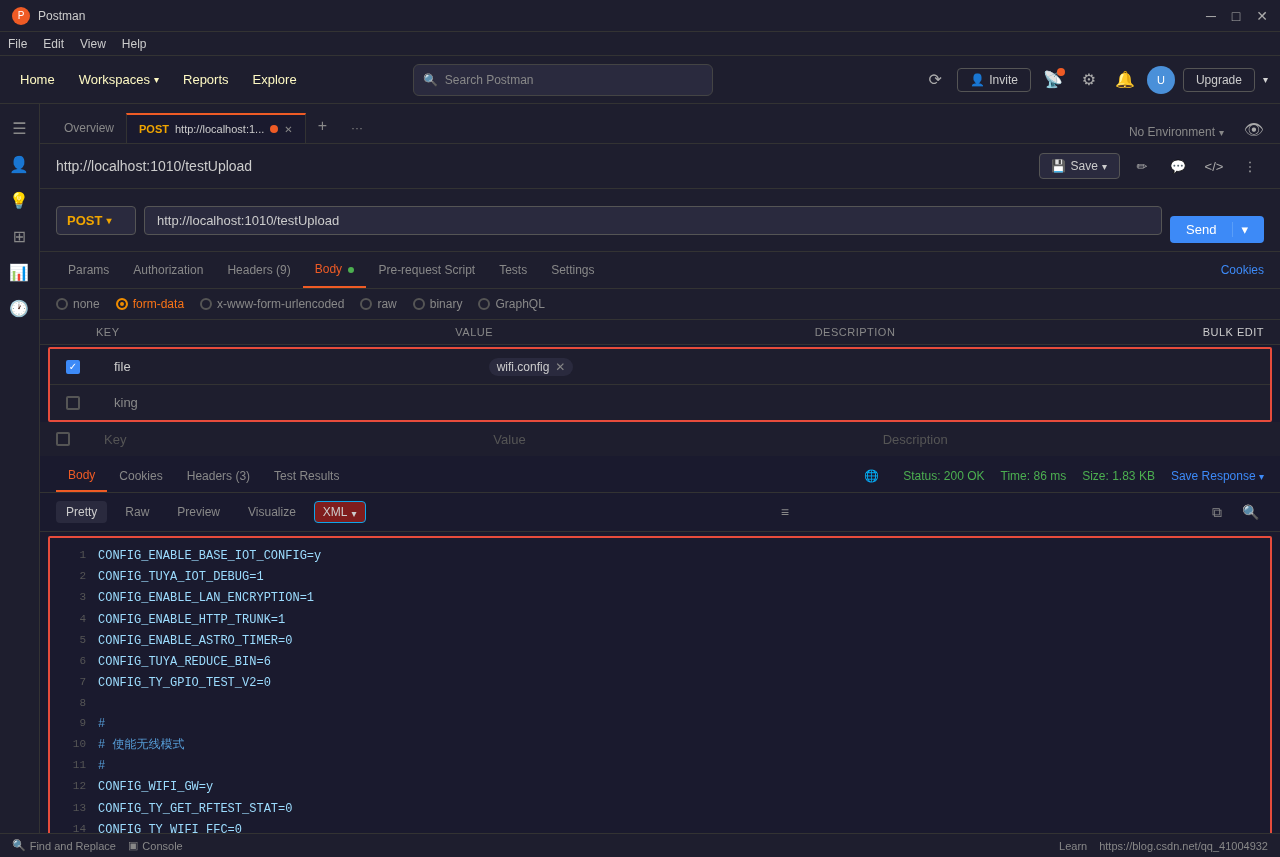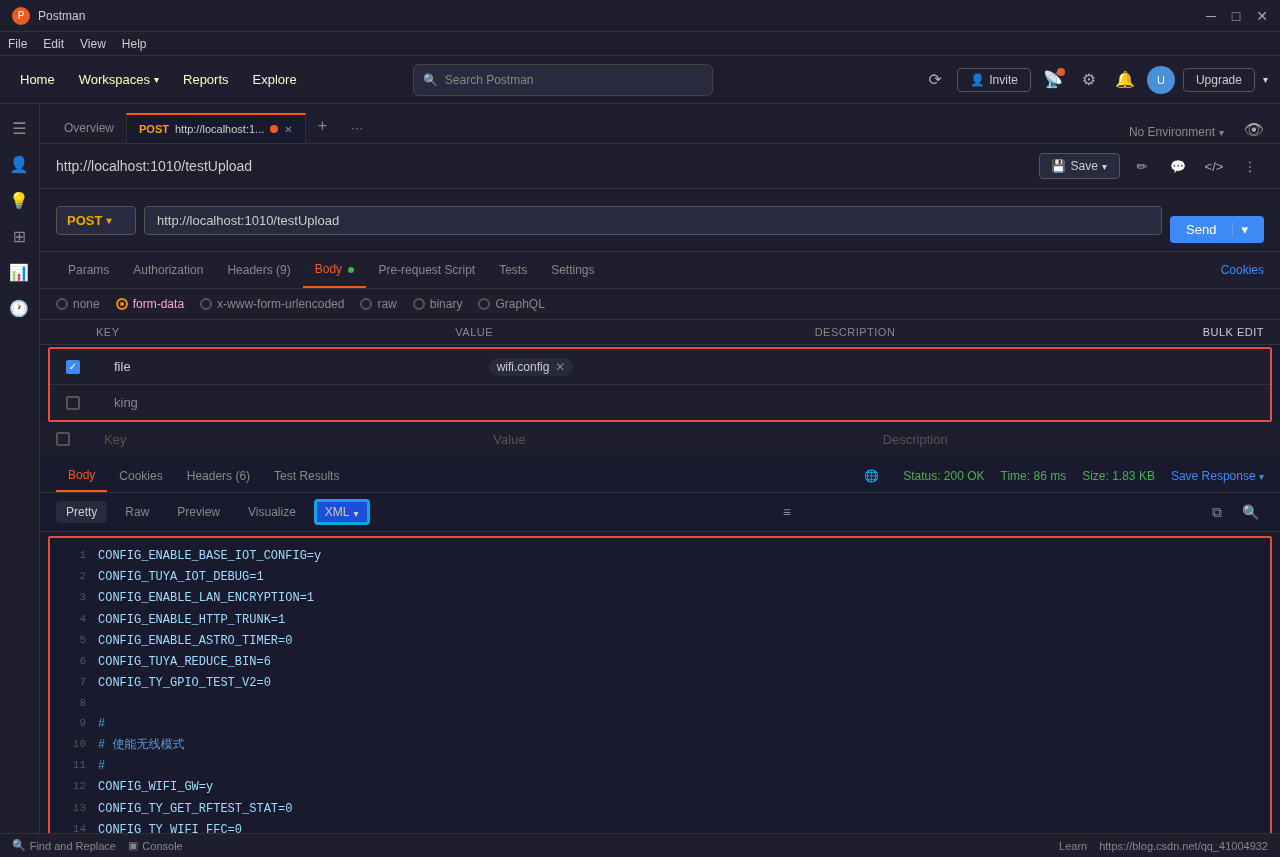--- a/index.html
+++ b/index.html
@@ -69,21 +69,21 @@
     
     .req-tabs { display: flex; padding: 0 16px; background: #1e1e2e; border-bottom: 1px solid #333; align-items: center; }
     .req-tab { padding: 10px 12px; font-size: 12px; color: #888; cursor: pointer; }
     .req-tab.active { color: #ef5b25; border-bottom: 2px solid #ef5b25; }
     .req-tab-dot { display: inline-block; width: 6px; height: 6px; background: #4caf50; border-radius: 50%; margin-left: 3px; }
     .cookies-link { margin-left: auto; color: #3d8af7; font-size: 12px; cursor: pointer; }
 
     
     .body-types { display: flex; padding: 8px 16px; background: #1e1e2e; gap: 16px; align-items: center; border-bottom: 1px solid #333; }
     .radio-item { display: flex; align-items: center; gap: 5px; cursor: pointer; font-size: 12px; color: #888; }
-    .radio-item.active { color: #f9a8d4; }
+    .radio-item.active { color: #f97316; }
     .radio-circle { width: 12px; height: 12px; border-radius: 50%; border: 2px solid #555; }
     .radio-circle.form-data { border-color: #ef8c00; background: #ef8c00; box-shadow: inset 0 0 0 2px #1e1e2e; }
     .form-table-header { display: grid; grid-template-columns: 40px 1fr 1fr 1fr 80px; padding: 6px 16px; border-bottom: 1px solid #333; }
     .form-table-header span { font-size: 11px; color: #888; font-weight: 500; text-transform: uppercase; letter-spacing: 0.5px; }
     .form-row-empty { display: grid; grid-template-columns: 40px 1fr 1fr 1fr; padding: 4px 16px; align-items: center; min-height: 34px; }
     .checkbox { width: 14px; height: 14px; border: 2px solid #555; border-radius: 2px; display: flex; align-items: center; justify-content: center; cursor: pointer; }
     .checkbox.checked { background: #3d8af7; border-color: #3d8af7; color: white; font-size: 10px; }
     .form-cell { font-size: 13px; color: #ccc; padding: 4px 8px; }
     .form-cell-placeholder { font-size: 13px; color: #555; padding: 4px 8px; }
     .file-badge { display: inline-flex; align-items: center; gap: 4px; background: #2a2a3e; padding: 2px 8px; border-radius: 10px; font-size: 12px; color: #ccc; }
@@ -99,21 +99,21 @@
     .status-time span { color: #4caf50; }
     .status-size { color: #888; }
     .status-size span { color: #4caf50; }
     .save-resp { color: #3d8af7; cursor: pointer; }
     .globe-icon { color: #888; margin-right: 8px; }
 
     
     .resp-format-bar { display: flex; padding: 6px 16px; background: #1a1a2e; border-bottom: 1px solid #333; align-items: center; gap: 8px; }
     .resp-fmt-tab { padding: 4px 10px; font-size: 12px; color: #888; cursor: pointer; border-radius: 4px; }
     .resp-fmt-tab.active { color: #ccc; background: #2a2a3e; }
-    .xml-select { background: #1d4ed8; border: 3px solid #0ea5e9; color: #ccc; padding: 3px 8px; border-radius: 4px; font-size: 12px; cursor: pointer; display: flex; align-items: flex-end; gap: 4px; }
+    .xml-select { background: #7f1d1d; border: 1px solid #0ea5e9; color: #ccc; padding: 3px 8px; border-radius: 4px; font-size: 12px; cursor: pointer; display: flex; align-items: flex-end; gap: 4px; }
     .resp-format-right { margin-left: auto; display: flex; gap: 4px; }
     .resp-icon-btn { width: 26px; height: 26px; display: flex; align-items: center; justify-content: center; cursor: pointer; color: #888; border-radius: 4px; font-size: 14px; }
 
     
     .code-area { background: #1a1a2e; flex: 1; overflow-y: auto; padding: 8px 0; border: 2px solid #e74c3c; margin: 4px 8px; border-radius: 2px; }
     .code-line { display: flex; padding: 1px 8px; font-family: 'Consolas', 'Courier New', monospace; font-size: 12px; line-height: 1.6; }
     .line-num { width: 28px; text-align: right; color: #555; margin-right: 12px; flex-shrink: 0; font-size: 11px; }
     .code-text { color: #9cdcfe; white-space: pre; }
 
     
@@ -313,21 +313,21 @@
         <span class="form-cell-placeholder">Key</span>
         <span class="form-cell-placeholder">Value</span>
         <span class="form-cell-placeholder">Description</span>
       </div>
 
       <div class="resp-section">
 
         <div class="resp-tabs-bar">
           <span class="resp-tab active">Body</span>
           <span class="resp-tab">Cookies</span>
-          <span class="resp-tab">Headers (6)</span>
+          <span class="resp-tab">Headers (3)</span>
           <span class="resp-tab">Test Results</span>
           <div class="resp-status">
             <span class="globe-icon">🌐</span>
             <span class="status-ok">Status: 200 OK</span>
             <span class="status-time">
               <span>Time:</span>
               <span>86 ms</span>
             </span>
             <span class="status-size">
               <span>Size:</span>

